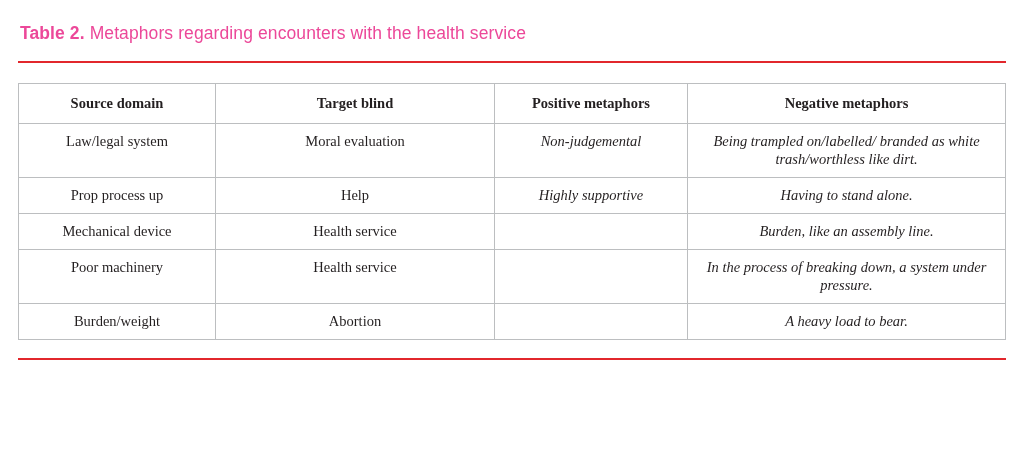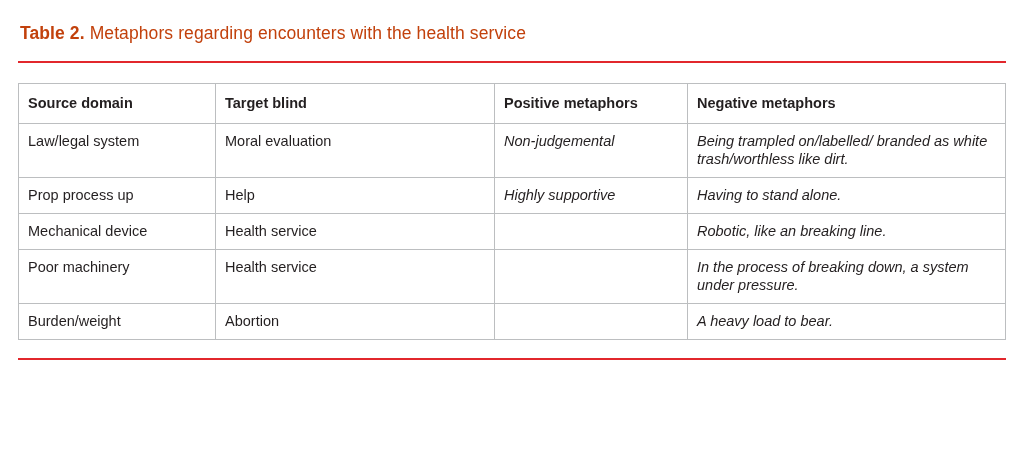--- a/index.html
+++ b/index.html
@@ -17,21 +17,21 @@
   .page {
     position: relative;
     width: 1024px;
     height: 452px;
     box-sizing: border-box;
     padding: 22px 18px 0 18px;
   }
   .caption {
     font-size: 17.5px;
     line-height: 22px;
-    color: #c2410c;
+    color: #ec4899;
     margin: 0 0 0 2px;
     letter-spacing: 0.1px;
   }
   .caption .caption-label {
     font-weight: bold;
   }
   .caption .caption-text {
     font-weight: normal;
   }
   .rule {
@@ -45,24 +45,25 @@
   table.metaphor-table {
     border-collapse: collapse;
     width: 100%;
     margin-top: 20px;
     table-layout: fixed;
   }
   table.metaphor-table th,
   table.metaphor-table td {
     border: 1px solid #bcbec0;
     padding: 8px 9px 9px 9px;
-    text-align: left;
+    text-align: center;
     vertical-align: top;
     font-size: 14.5px;
     line-height: 18px;
+    font-family: Liberation Serif, serif;
   }
   table.metaphor-table th {
     font-weight: bold;
     font-size: 14.5px;
     padding-top: 10px;
     padding-bottom: 11px;
   }
   th.col-source, td.col-source { width: 178px; }
   th.col-target, td.col-target { width: 260px; }
   th.col-positive, td.col-positive { width: 174px; }
@@ -101,21 +102,21 @@
         <tr>
           <td class="col-source">Prop process up</td>
           <td class="col-target">Help</td>
           <td class="col-positive">Highly supportive</td>
           <td class="col-negative"><span class="cell-emph">Having to stand alone.</span></td>
         </tr>
         <tr>
           <td class="col-source">Mechanical device</td>
           <td class="col-target">Health service</td>
           <td class="col-positive"></td>
-          <td class="col-negative"><span class="cell-emph">Robotic, like an breaking line.</span></td>
+          <td class="col-negative"><span class="cell-emph">Burden, like an assembly line.</span></td>
         </tr>
         <tr>
           <td class="col-source">Poor machinery</td>
           <td class="col-target">Health service</td>
           <td class="col-positive"></td>
           <td class="col-negative"><span class="cell-emph">In the process of breaking down, a system under pressure.</span></td>
         </tr>
         <tr>
           <td class="col-source">Burden/weight</td>
           <td class="col-target">Abortion</td>

